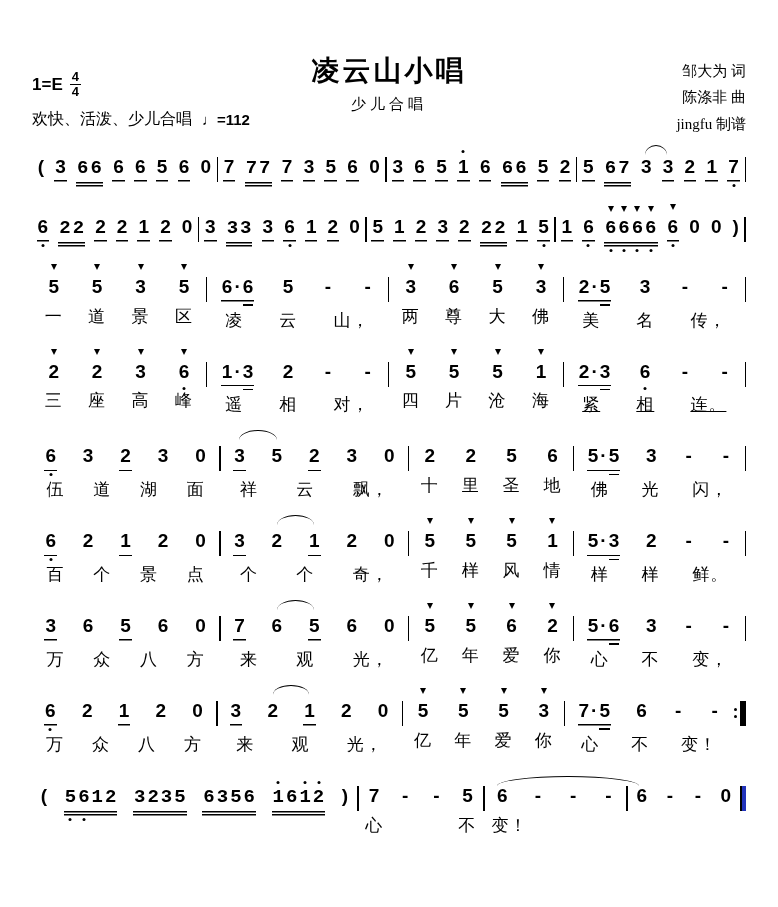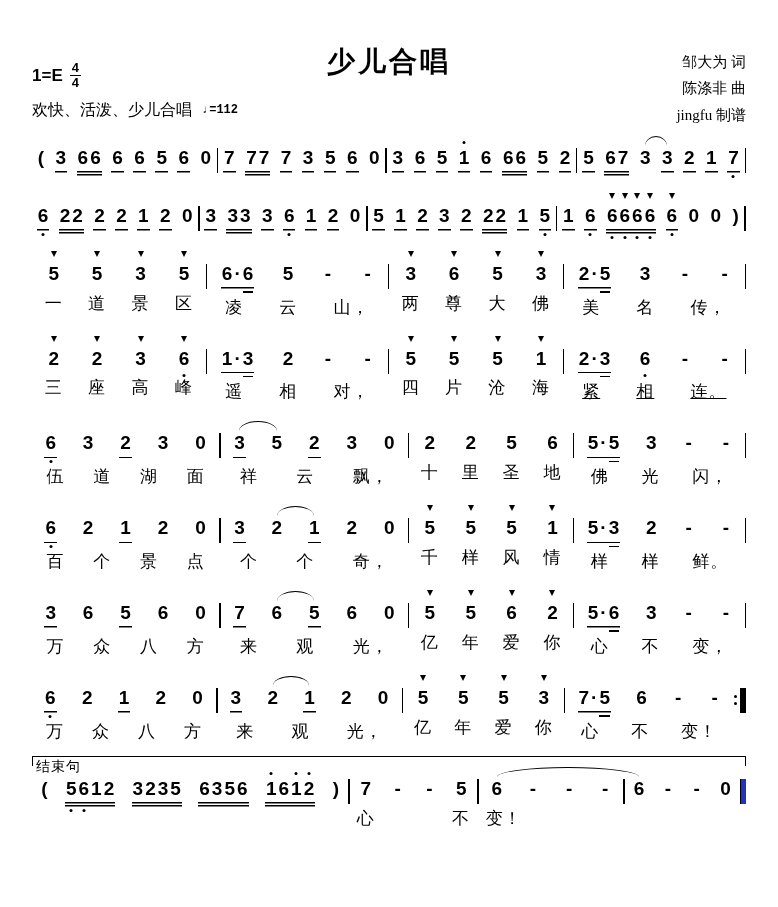--- a/index.html
+++ b/index.html
@@ -1,45 +1,45 @@
 <!DOCTYPE html>
 <html><head>
 <meta charset="utf-8">
 <style>
   html,body{margin:0;padding:0;background:#fff;color:#000;}
   body{width:778px;font-family:"Liberation Sans",sans-serif;}
-  .page{padding:1px 32px 24px;}
+  .page{padding:10px 32px 24px;}
 
   
   .header{position:relative;height:126px;}
   .header-left{position:absolute;left:0;top:60px;}
   .key-row{font-size:17px;font-weight:bold;display:flex;align-items:center;gap:7px;}
   .frac{display:inline-flex;flex-direction:column;align-items:center;font-size:13px;font-weight:bold;line-height:1.1;}
   .frac .top{border-bottom:1.5px solid #000;padding:0 2px;}
   .mood-row{margin-top:9px;font-size:16px;display:flex;gap:10px;align-items:center;white-space:nowrap;}
-  .tempo{font-weight:bold;font-size:12px;font-family:Liberation Mono, monospace;}
+  .tempo{font-weight:bold;font-size:15px;font-family:Liberation Sans, sans-serif;}
   .header-center{text-align:center;padding-top:42px;}
   .title{font-size:28px;font-weight:bold;letter-spacing:3px;margin:0;}
   .subtitle{font-size:15px;margin-top:5px;letter-spacing:4px;}
   .header-right{position:absolute;right:0;top:48px;text-align:right;font-family:"Liberation Serif",serif;font-size:15px;line-height:1.75;}
 
   
   #score{position:relative;margin-top:4px;}
   .music-line{margin-bottom:13px;}
   .system{display:flex;align-items:flex-start;}
   .measure{flex-grow:4;min-width:0;}
   .notes-row{display:flex;justify-content:space-around;align-items:baseline;padding-top:16px;}
   .lyrics-row{display:flex;justify-content:space-around;margin-top:7px;font-size:17px;letter-spacing:1px;font-family:"Liberation Serif",serif;}
   .lyric{min-width:1em;text-align:center;white-space:nowrap;}
 
   .tok{display:inline-block;font-weight:bold;font-size:19px;line-height:1.15;position:relative;margin:0 1px;white-space:nowrap;}
   .u1{padding-bottom:4px;background:linear-gradient(#000,#000) no-repeat left bottom/100% 1.5px;}
   .u2{padding-bottom:7px;background-image:linear-gradient(#000,#000),linear-gradient(#000,#000);
       background-repeat:no-repeat;background-size:100% 1.5px,100% 1.5px;
-      background-position:left bottom,left 0 bottom 3.5px;}
+      background-position:left bottom,left 0 bottom 3.5px;font-family:Liberation Mono, monospace;}
   .ch{display:inline-block;position:relative;padding:0 1px;}
   .ch.dash{padding:0 3px;}
   .ch.da::before{content:"";position:absolute;top:-6px;left:50%;transform:translateX(-50%);
       width:3px;height:3px;border-radius:50%;background:#000;}
   .ch.acc::before{content:"";position:absolute;top:-12px;left:50%;transform:translateX(-50%);
       width:0;height:0;border-left:3.5px solid transparent;border-right:3.5px solid transparent;border-top:6px solid #000;}
   .ch.db::after{content:"";position:absolute;top:100%;margin-top:5px;left:50%;transform:translateX(-50%);
       width:3px;height:3px;border-radius:50%;background:#000;}
   .u1 .ch.db::after{margin-top:6px;}
   .u2 .ch.db::after{margin-top:9px;}
@@ -69,21 +69,22 @@
           <span class="top">4</span>
           <span class="bot">4</span>
         </span>
       </div>
       <div class="mood-row">
         <span>欢快、活泼、少儿合唱</span>
         <span class="tempo">♩=112</span>
       </div>
     </div>
     <div class="header-center">
-      <h1 class="title">少儿合唱</h1>
+      <h1 class="title">凌云山小唱</h1>
+      <div class="subtitle">少儿合唱</div>
     </div>
     <div class="header-right">
       <div>邹大为 词</div>
       <div>陈涤非 曲</div>
       <div>jingfu 制谱</div>
     </div>
   </div>
 
   <div id="score">
       <section class="music-line">
@@ -572,23 +573,20 @@
           </div>
           <span class="rpt">
             <i></i>
             <i></i>
           </span>
           <span class="barline"></span>
           <span class="barline thick"></span>
         </div>
       </section>
       <section class="music-line">
-        <div class="ending-bracket">
-          <span class="ending-label">结束句</span>
-        </div>
         <div class="system">
           <div class="measure" style="flex-grow: 6;">
             <div class="notes-row">
               <span class="tok"><span class="ch">(</span></span>
               <span class="tok u2"><span class="ch db">5</span><span class="ch db">6</span><span class="ch">1</span><span class="ch">2</span></span>
               <span class="tok u2"><span class="ch">3</span><span class="ch">2</span><span class="ch">3</span><span class="ch">5</span></span>
               <span class="tok u2"><span class="ch">6</span><span class="ch">3</span><span class="ch">5</span><span class="ch">6</span></span>
               <span class="tok u2"><span class="ch da">1</span><span class="ch">6</span><span class="ch da">1</span><span class="ch da">2</span></span>
               <span class="tok"><span class="ch">)</span></span>
             </div>

